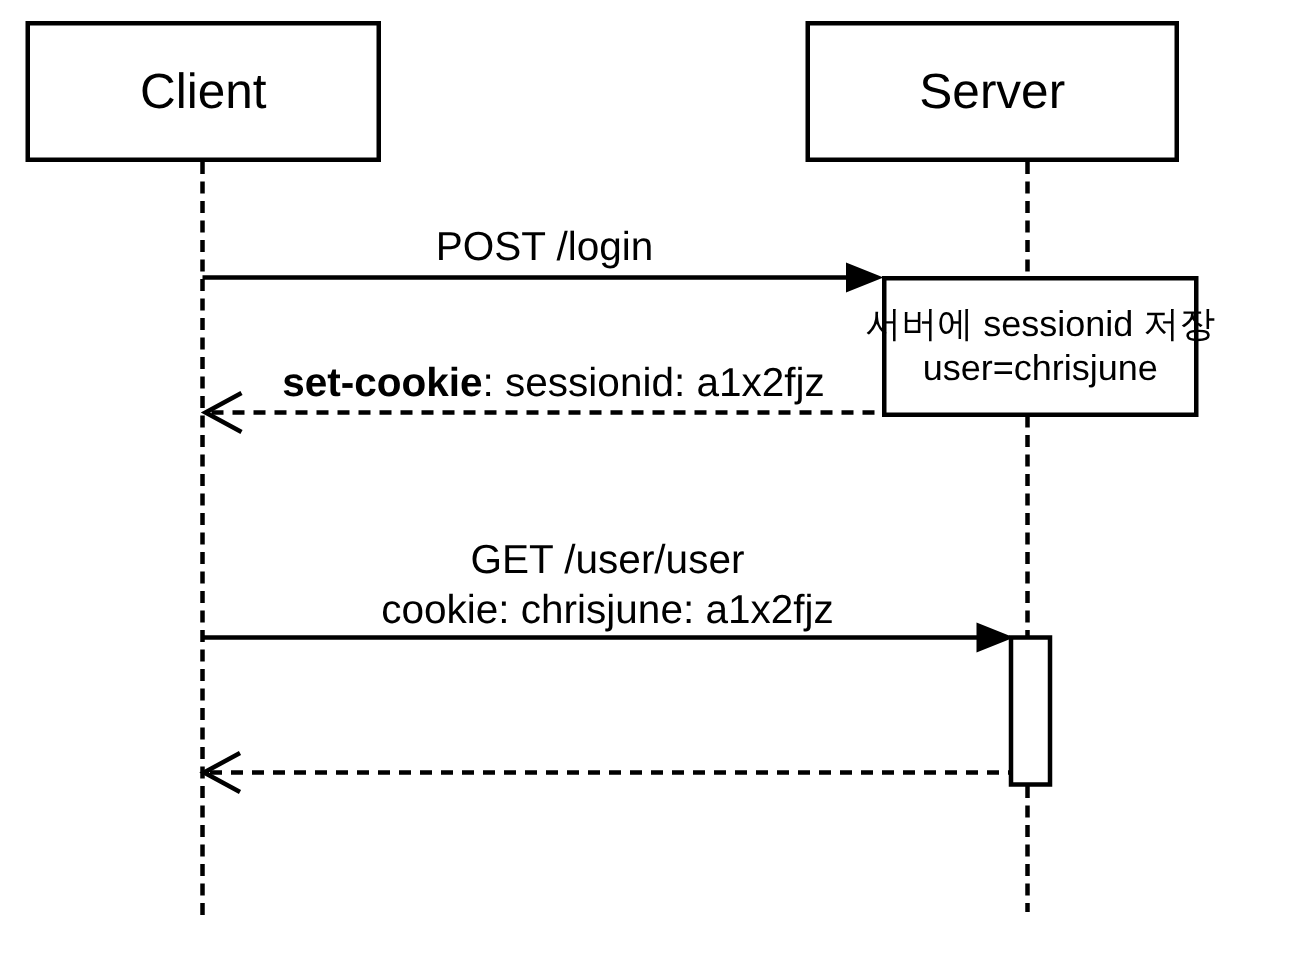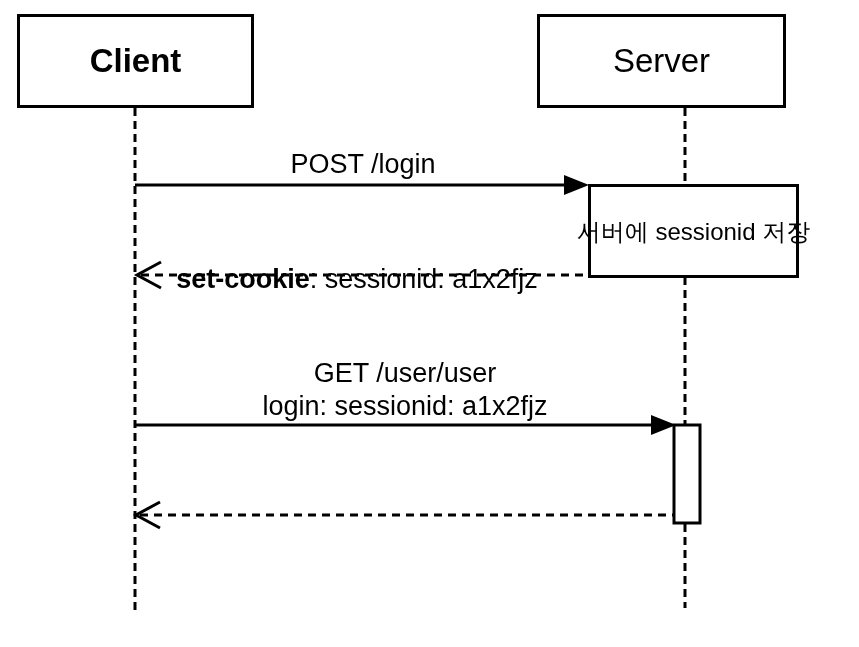--- a/index.html
+++ b/index.html
@@ -28,21 +28,21 @@
     height: 94px;
     background: #ffffff;
     border: 3px solid #000000;
     box-sizing: border-box;
     display: flex;
     align-items: center;
     justify-content: center;
     font-size: 33px;
     z-index: 2;
   }
-  .actor-box.client { left: 17px;  width: 237px; font-weight: bold; }
+  .actor-box.client { left: 17px;  width: 237px; }
   .actor-box.server { left: 537px; width: 249px; }
 
   .note-box {
     position: absolute;
     left: 588px;
     top: 184px;
     width: 211px;
     height: 94px;
     background: #ffffff;
     border: 3px solid #000000;
@@ -61,21 +61,21 @@
     position: absolute;
     transform: translateX(-50%);
     white-space: nowrap;
     font-size: 27px;
     line-height: 32px;
     text-align: center;
     z-index: 3;
   }
   .msg-label .bold { font-weight: bold; }
   .post-label      { left: 363px; top: 148px; text-align: center; }
-  .setcookie-label { left: 357px; top: 239px; margin-top: 24px; }
+  .setcookie-label { left: 369px; top: 239px; }
   .get-label       { left: 405px; top: 357px; line-height: 33px; }
   .userinfo-label  { left: 404px; top: 479px; }
 </style>
 </head>
 <body>
 
 <div class="canvas">
 
   <svg class="svg-layer" width="859" height="647" viewBox="0 0 859 647">
 
@@ -99,29 +99,30 @@
 
   <div class="actor-box client">
     <span>Client</span>
   </div>
   <div class="actor-box server">
     <span>Server</span>
   </div>
 
   <div class="note-box">
     <span>서버에 sessionid 저장</span>
+    <span>user=chrisjune</span>
   </div>
 
   <div class="msg-label post-label">
     <span>POST /login</span>
   </div>
 
   <div class="msg-label setcookie-label">
     <span class="bold">set-cookie</span><span>: sessionid: a1x2fjz</span>
   </div>
 
   <div class="msg-label get-label">
     <div>GET /user/user</div>
-    <div>login: sessionid: a1x2fjz</div>
+    <div>cookie: chrisjune: a1x2fjz</div>
   </div>
 
 
 </div>
 
 </body></html>

